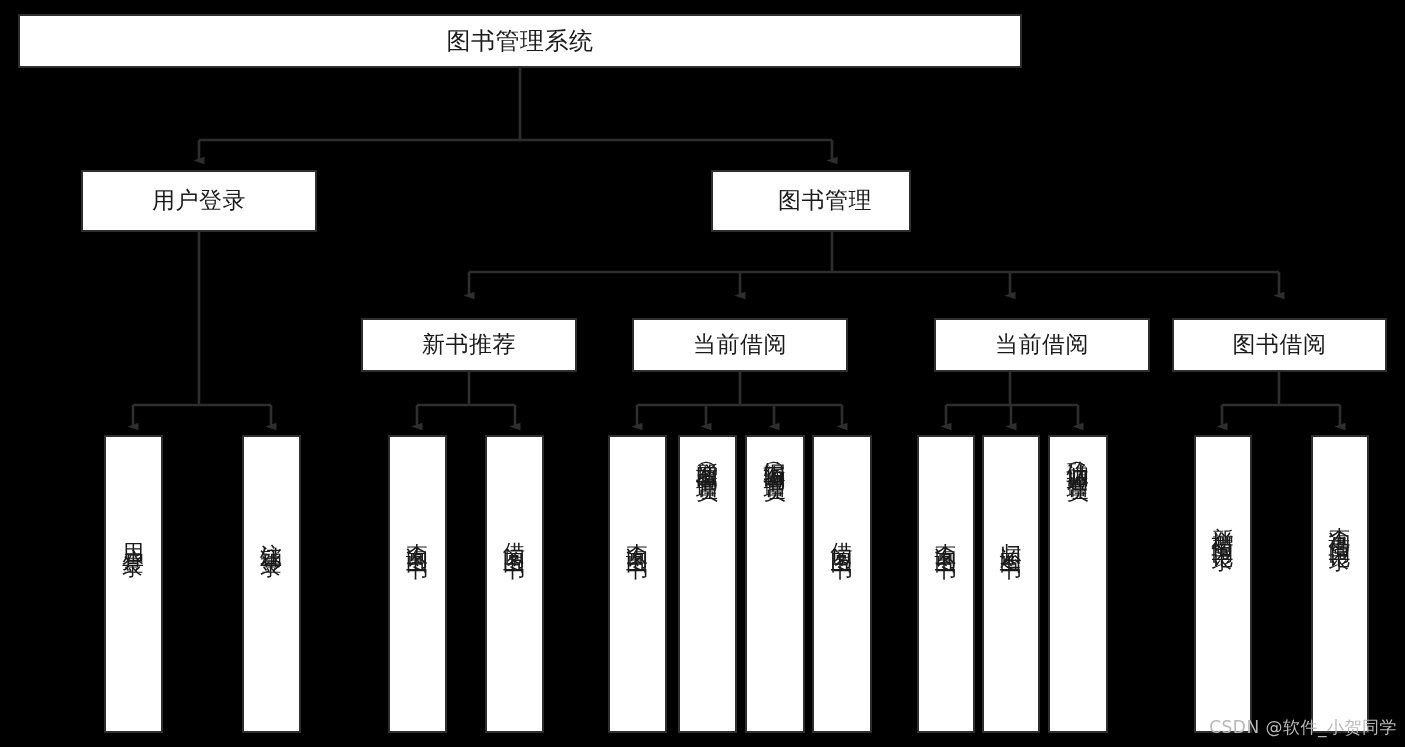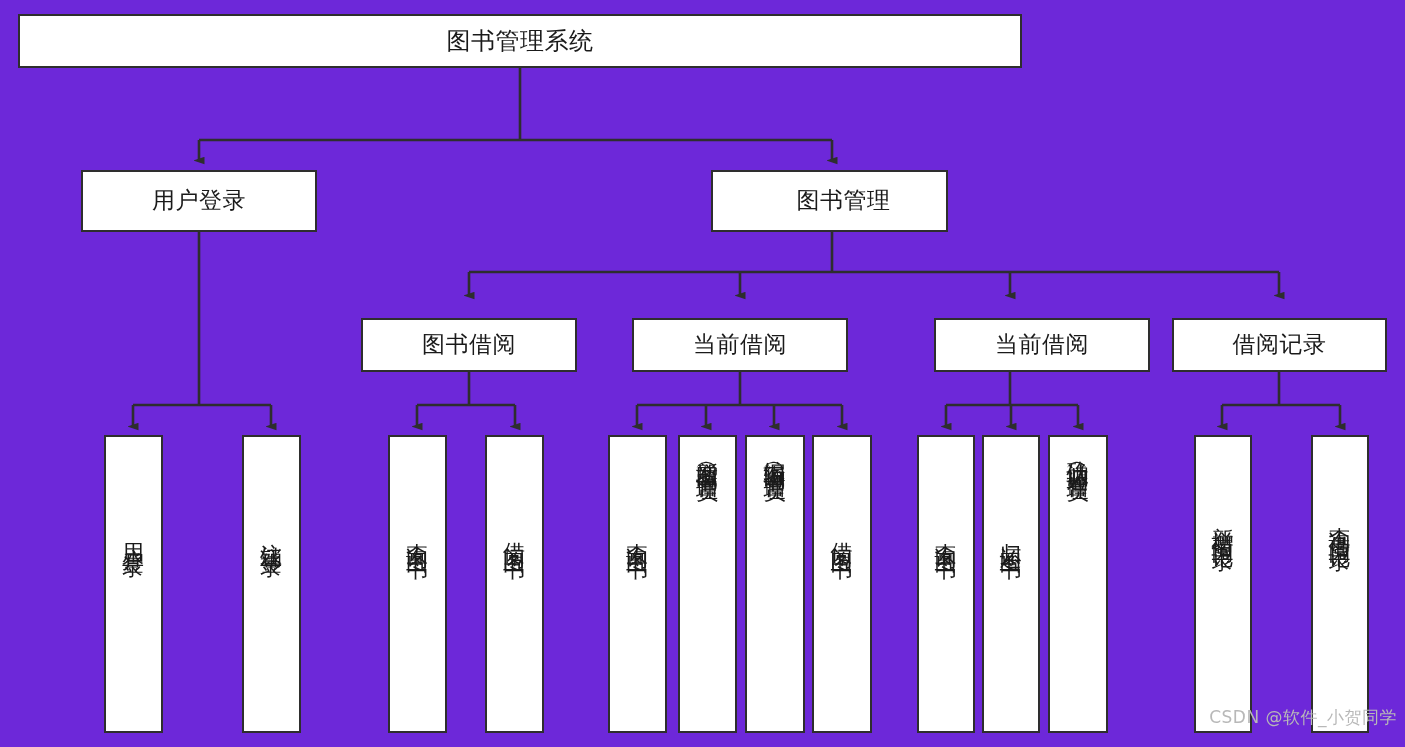--- a/index.html
+++ b/index.html
@@ -8,21 +8,21 @@
     padding: 0;
     background: #ffffff;
   }
   body {
     font-family: "DejaVu Sans", "Liberation Sans", sans-serif;
   }
   #diagram-root {
     position: relative;
     width: 1405px;
     height: 747px;
-    background: #6d28d9;
+    background: #000000;
     overflow: hidden;
   }
   #edges-layer {
     position: absolute;
     left: 0;
     top: 0;
     width: 1405px;
     height: 747px;
   }
   .node {
@@ -73,21 +73,21 @@
   }
   .node.vert.mid-text {
     padding-top: 72px;
   }
   .node.vert.low-text {
     padding-top: 88px;
   }
   .watermark {
     position: absolute;
     right: 8px;
-    bottom: 18px;
+    bottom: 8px;
     font-size: 17px;
     color: #b8b8b8;
     white-space: nowrap;
     letter-spacing: 0.5px;
   }
 </style>
 </head>
 <body>
 
 <div id="diagram-root">
@@ -143,35 +143,35 @@
     </g>
   </svg>
 
   <div class="node horiz root" style="left:18px; top:14px; width:1004px; height:54px;">
     <span class="node-label">图书管理系统</span>
   </div>
 
   <div class="node horiz" style="left:81px; top:170px; width:236px; height:62px;">
     <span class="node-label">用户登录</span>
   </div>
-  <div class="node horiz" style="left:711px; top:170px; width:237px; height:62px;padding-left:28px;">
+  <div class="node horiz" style="left:711px; top:170px; width:200px; height:62px;padding-left:28px;">
     <span class="node-label">图书管理</span>
   </div>
 
   <div class="node horiz" style="left:361px; top:318px; width:216px; height:54px;">
-    <span class="node-label">图书借阅</span>
+    <span class="node-label">新书推荐</span>
   </div>
   <div class="node horiz" style="left:632px; top:318px; width:216px; height:54px;">
     <span class="node-label">当前借阅</span>
   </div>
   <div class="node horiz" style="left:934px; top:318px; width:216px; height:54px;">
     <span class="node-label">当前借阅</span>
   </div>
   <div class="node horiz" style="left:1172px; top:318px; width:215px; height:54px;">
-    <span class="node-label">借阅记录</span>
+    <span class="node-label">图书借阅</span>
   </div>
 
   <div class="node vert low-text" style="left:104px; top:435px; width:59px; height:298px;">
     <span class="node-label">用户登录</span>
   </div>
   <div class="node vert low-text" style="left:242px; top:435px; width:59px; height:298px;">
     <span class="node-label">注销登录</span>
   </div>
 
   <div class="node vert low-text" style="left:388px; top:435px; width:59px; height:298px;">

